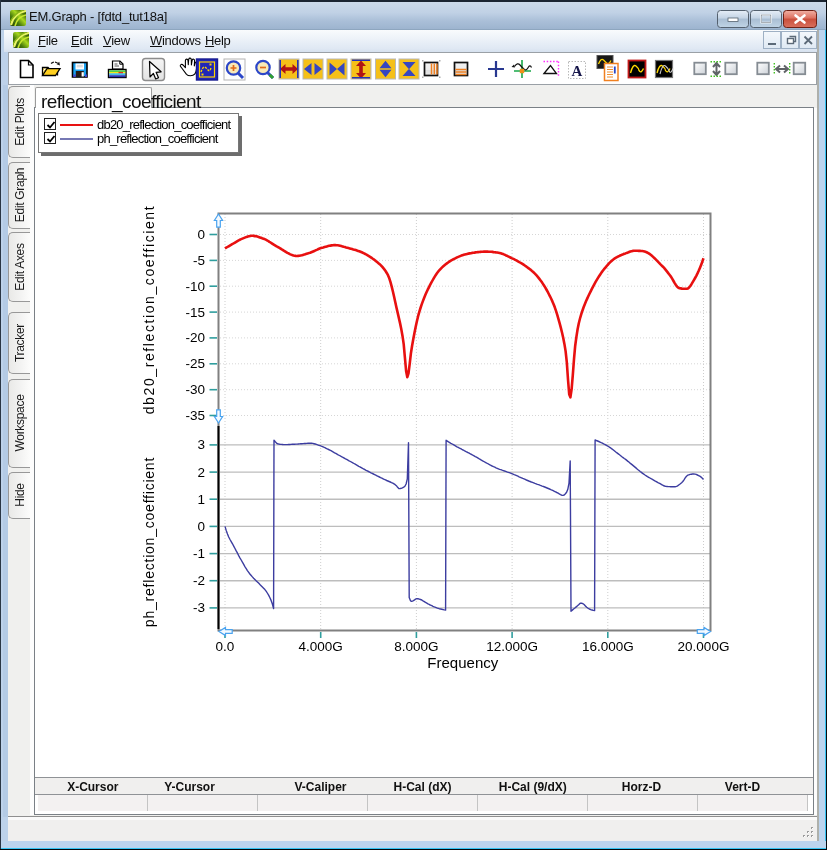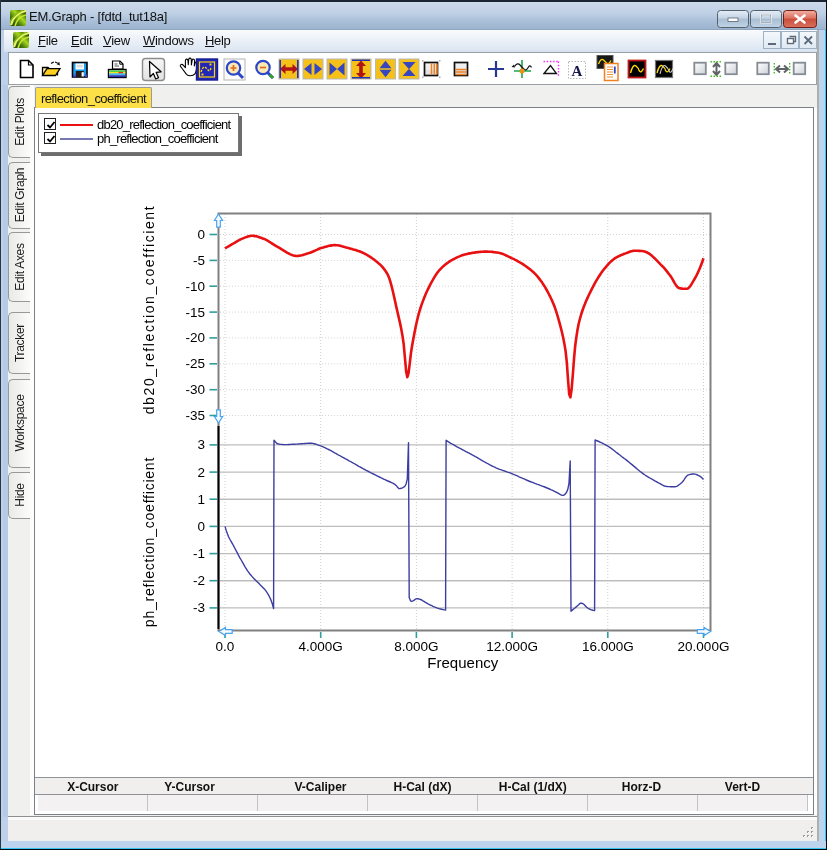--- a/index.html
+++ b/index.html
@@ -31,23 +31,23 @@
 #rightwhite{left:813.5px;top:108px;width:3.5px;height:707px;background:#fdfdfd;}
 #leftwhite{left:30px;top:85px;width:3.5px;height:730px;background:#fdfdfd;}
 .vtab{position:absolute;left:8px;width:22px;box-sizing:border-box;
   border:1px solid #989898;border-right:none;border-radius:5px 0 0 5px;
   background:linear-gradient(90deg,#e9e9e7,#f3f3f2 55%,#fcfcfb);z-index:4;}
 .vtab span{position:absolute;left:3px;top:50%;transform:translateY(-50%) rotate(-90deg);
   transform-origin:center;font-size:12px;letter-spacing:-0.3px;color:#1a1a1a;white-space:nowrap;width:16px;
   display:flex;align-items:center;justify-content:center;}
 #panel{left:33.5px;top:107px;width:780px;height:708px;background:#ffffff;
   border:1px solid #7a8086;box-sizing:border-box;}
-#activetab{left:35px;top:87px;width:117px;height:21px;background:#fde047;
+#activetab{left:35px;top:87px;width:117px;height:21px;background:#ffffff;
   border:1px solid #9b9b9b;border-bottom:none;border-radius:2px 2px 0 0;box-sizing:border-box;
-  font-size:13px;letter-spacing:-0.6px;color:#111;padding:3px 0 0 5px;z-index:3;}
+  font-size:19px;letter-spacing:-0.6px;color:#111;padding:3px 0 0 5px;z-index:3;}
 #legend{left:38px;top:113px;width:199px;height:38px;background:#ffffff;
   border:1px solid #767676;box-shadow:3px 3px 0 #6d6d6d;z-index:2;}
 .leg-row{position:absolute;left:0;height:14px;width:100%;}
 .leg-cb{position:absolute;left:5px;top:0;width:12px;height:12px;background:#fff;
   border:1px solid #222;box-sizing:border-box;}
 .leg-cb svg{position:absolute;left:0;top:0;}
 .leg-line{position:absolute;top:6px;height:2px;}
 .leg-txt{position:absolute;left:58px;top:-1px;font-size:13px;color:#000;letter-spacing:-0.78px;}
 #bottable{left:34.5px;top:777px;width:778px;height:37px;}
 .th{position:absolute;top:1px;height:15.5px;background:#f0efee;
@@ -125,21 +125,21 @@
         </linearGradient>
       </defs>
 <rect x="0" y="0" width="16" height="16" rx="2" fill="url(#lg2)"></rect>
 <path d="M16 1 C9 2 3 7 1 15" stroke="#eaf566" stroke-width="2.2" fill="none"></path>
 <path d="M16 5 C11 6 6.5 10 5 16" stroke="#c8e82e" stroke-width="1.6" fill="none"></path>
 <path d="M13 0 C7 2.5 2.5 7 0 12" stroke="#87b418" stroke-width="1.4" fill="none"></path>
     </svg>
   <div class="menu-item" style="left:34px"><u>F</u>ile</div>
   <div class="menu-item" style="left:67px"><u>E</u>dit</div>
   <div class="menu-item" style="left:99px"><u>V</u>iew</div>
-  <div class="menu-item" style="left:139px"><u>W</u>indows</div>
+  <div class="menu-item" style="left:146px"><u>W</u>indows</div>
   <div class="menu-item" style="left:201px"><u>H</u>elp</div>
   <svg class="abs" style="left:759px;top:1px" width="54" height="19" viewBox="0 0 54 19">
 <defs>
         <linearGradient id="mdif" x1="0" y1="0" x2="0" y2="1">
  <stop offset="0" stop-color="#f4f8fc"></stop>
           <stop offset="1" stop-color="#dfe9f3"></stop>
         </linearGradient>
       </defs>
 <rect x="0.5" y="0.5" width="17" height="17" fill="url(#mdif)" stroke="#9eb0c4"></rect>
 <rect x="18.5" y="0.5" width="17" height="17" fill="url(#mdif)" stroke="#9eb0c4"></rect>
@@ -455,21 +455,21 @@
 <polygon points="710.5,631.5 704.0,627.4 704.0,629.7 697.3,629.7 697.3,633.3 704.0,633.3 704.0,635.6" fill="#f4faff" stroke="#4aa3ef" stroke-width="1.2"></polygon>
 </svg>
 <div class="abs" id="bottable">
     <div class="thline" style="top:0"></div>
 <div class="th" style="left:0;width:778px"></div>
 <div class="thline" style="top:16.5px"></div>
 <div class="th" style="left:3.3px;width:110px">X-Cursor</div>
 <div class="th" style="left:100px;width:110px">Y-Cursor</div>
 <div class="th" style="left:231px;width:110px">V-Caliper</div>
 <div class="th" style="left:333px;width:110px">H-Cal (dX)</div>
-<div class="th" style="left:443.3px;width:110px">H-Cal (1/dX)</div>
+<div class="th" style="left:443.3px;width:110px">H-Cal (9/dX)</div>
 <div class="th" style="left:552px;width:110px">Horz-D</div>
 <div class="th" style="left:653px;width:110px">Vert-D</div>
 <div class="td" style="left:3.3px;width:110px"></div>
 <div class="td" style="left:113.3px;width:110px"></div>
 <div class="td" style="left:223.3px;width:110px"></div>
 <div class="td" style="left:333.3px;width:110px"></div>
 <div class="td" style="left:443.3px;width:110px"></div>
 <div class="td" style="left:553.3px;width:110px"></div>
 <div class="td" style="left:663.3px;width:110px"></div>
   </div>

